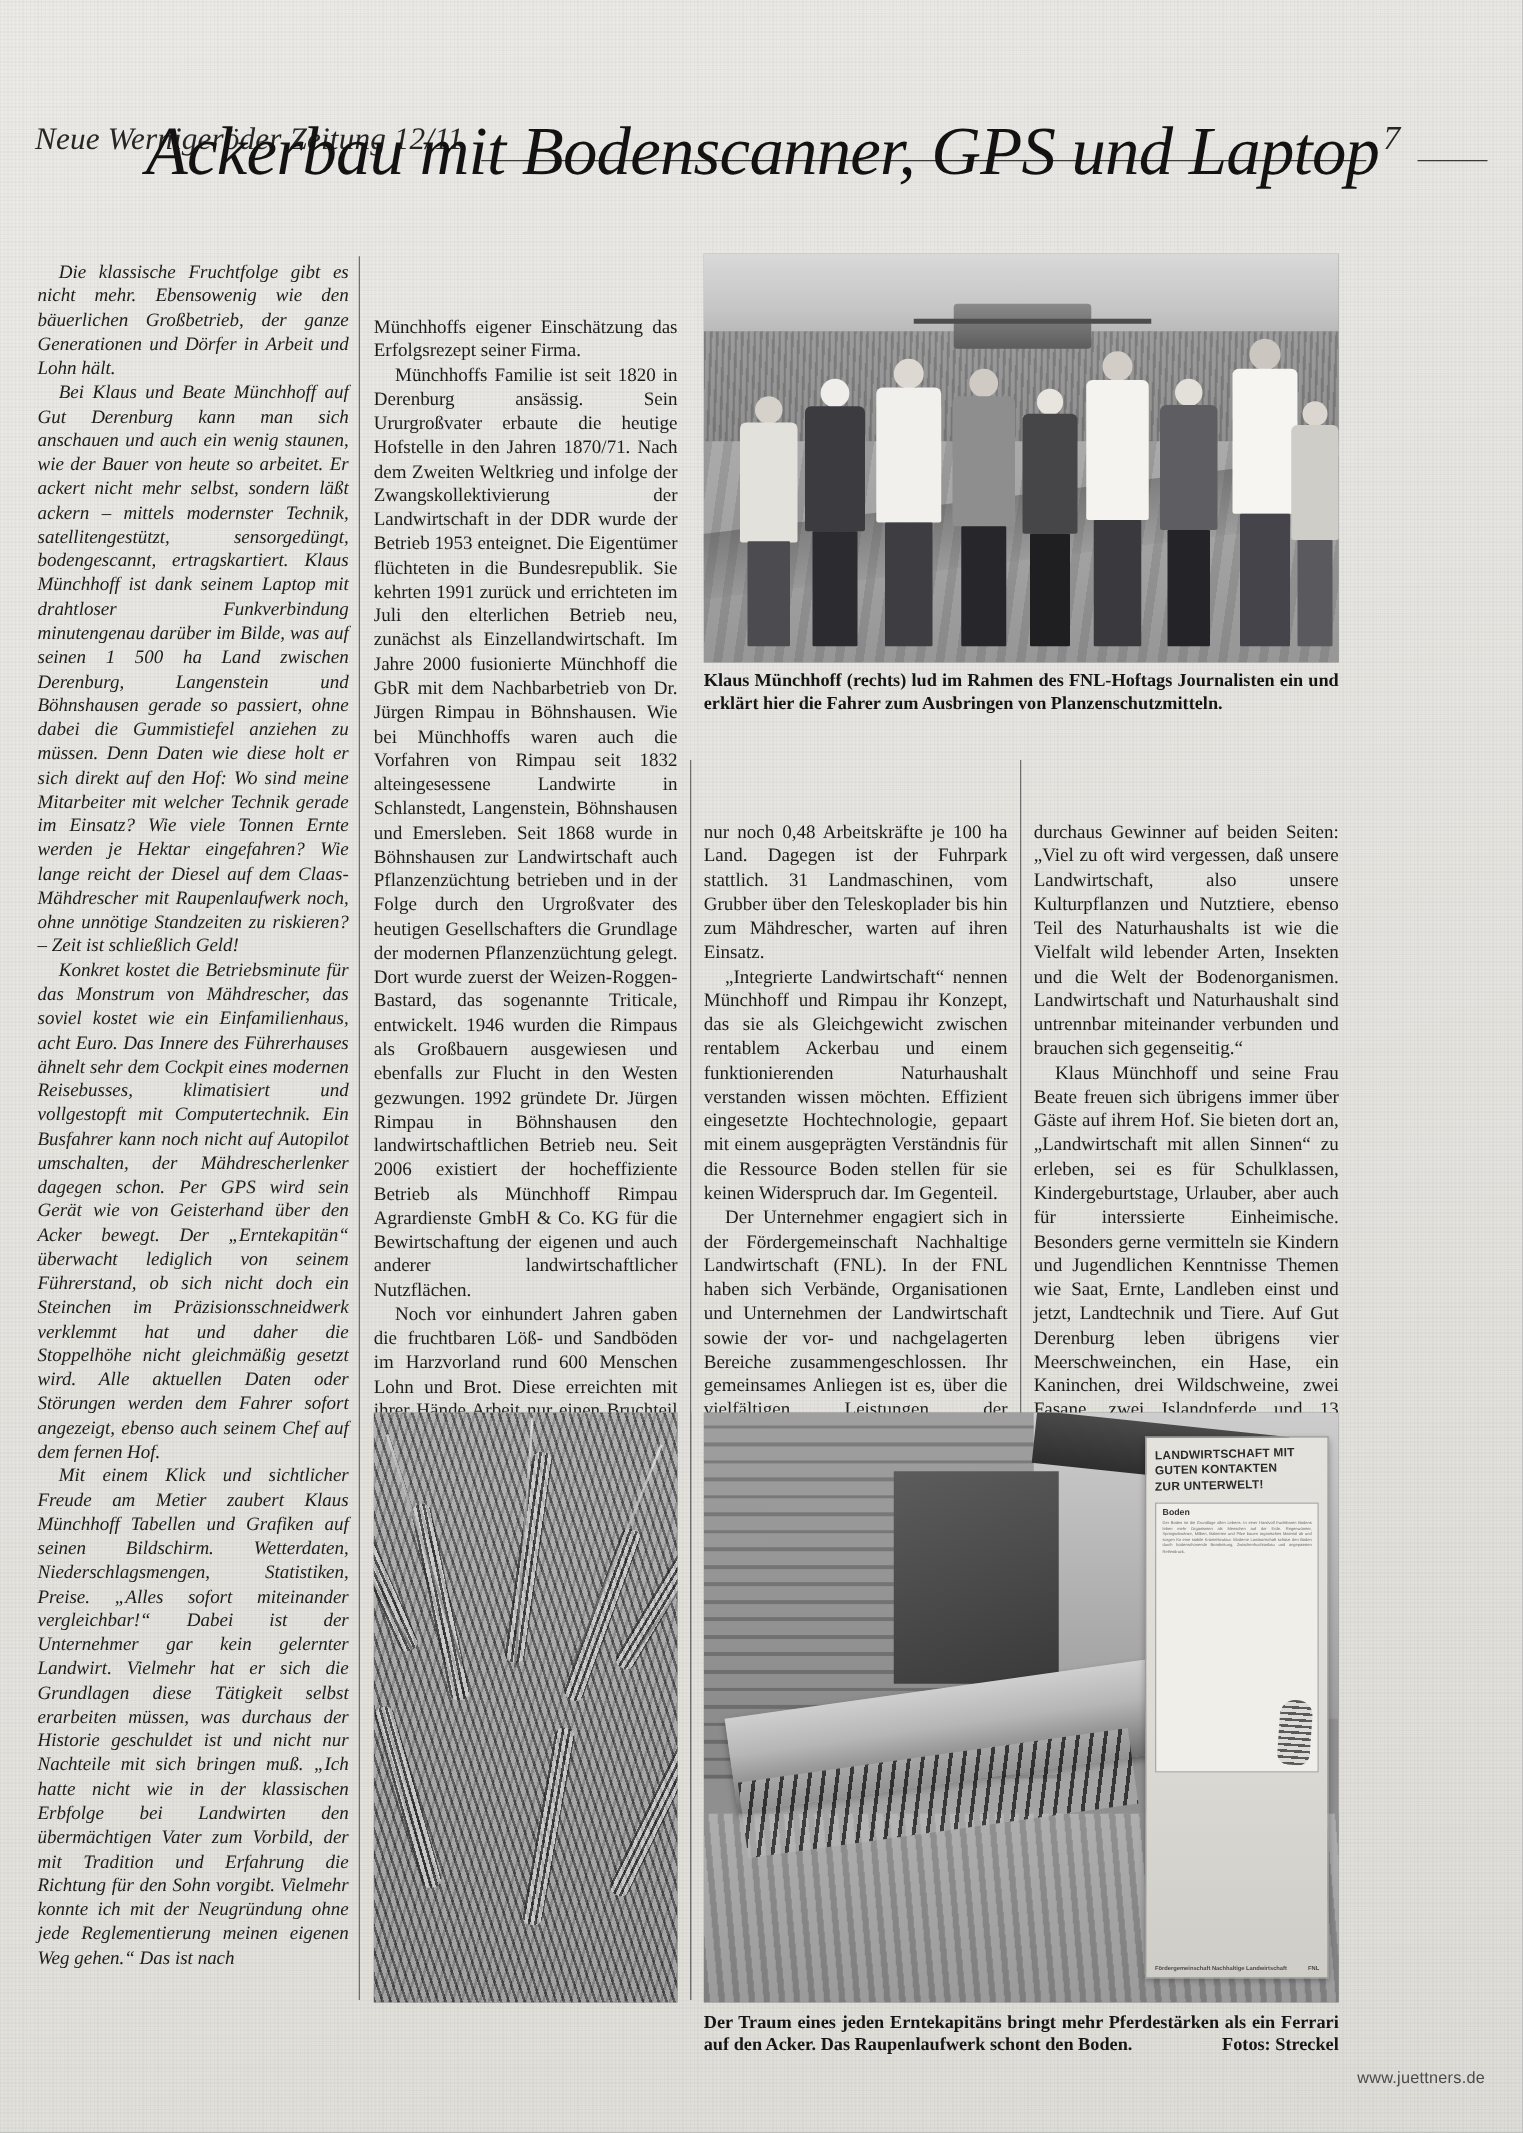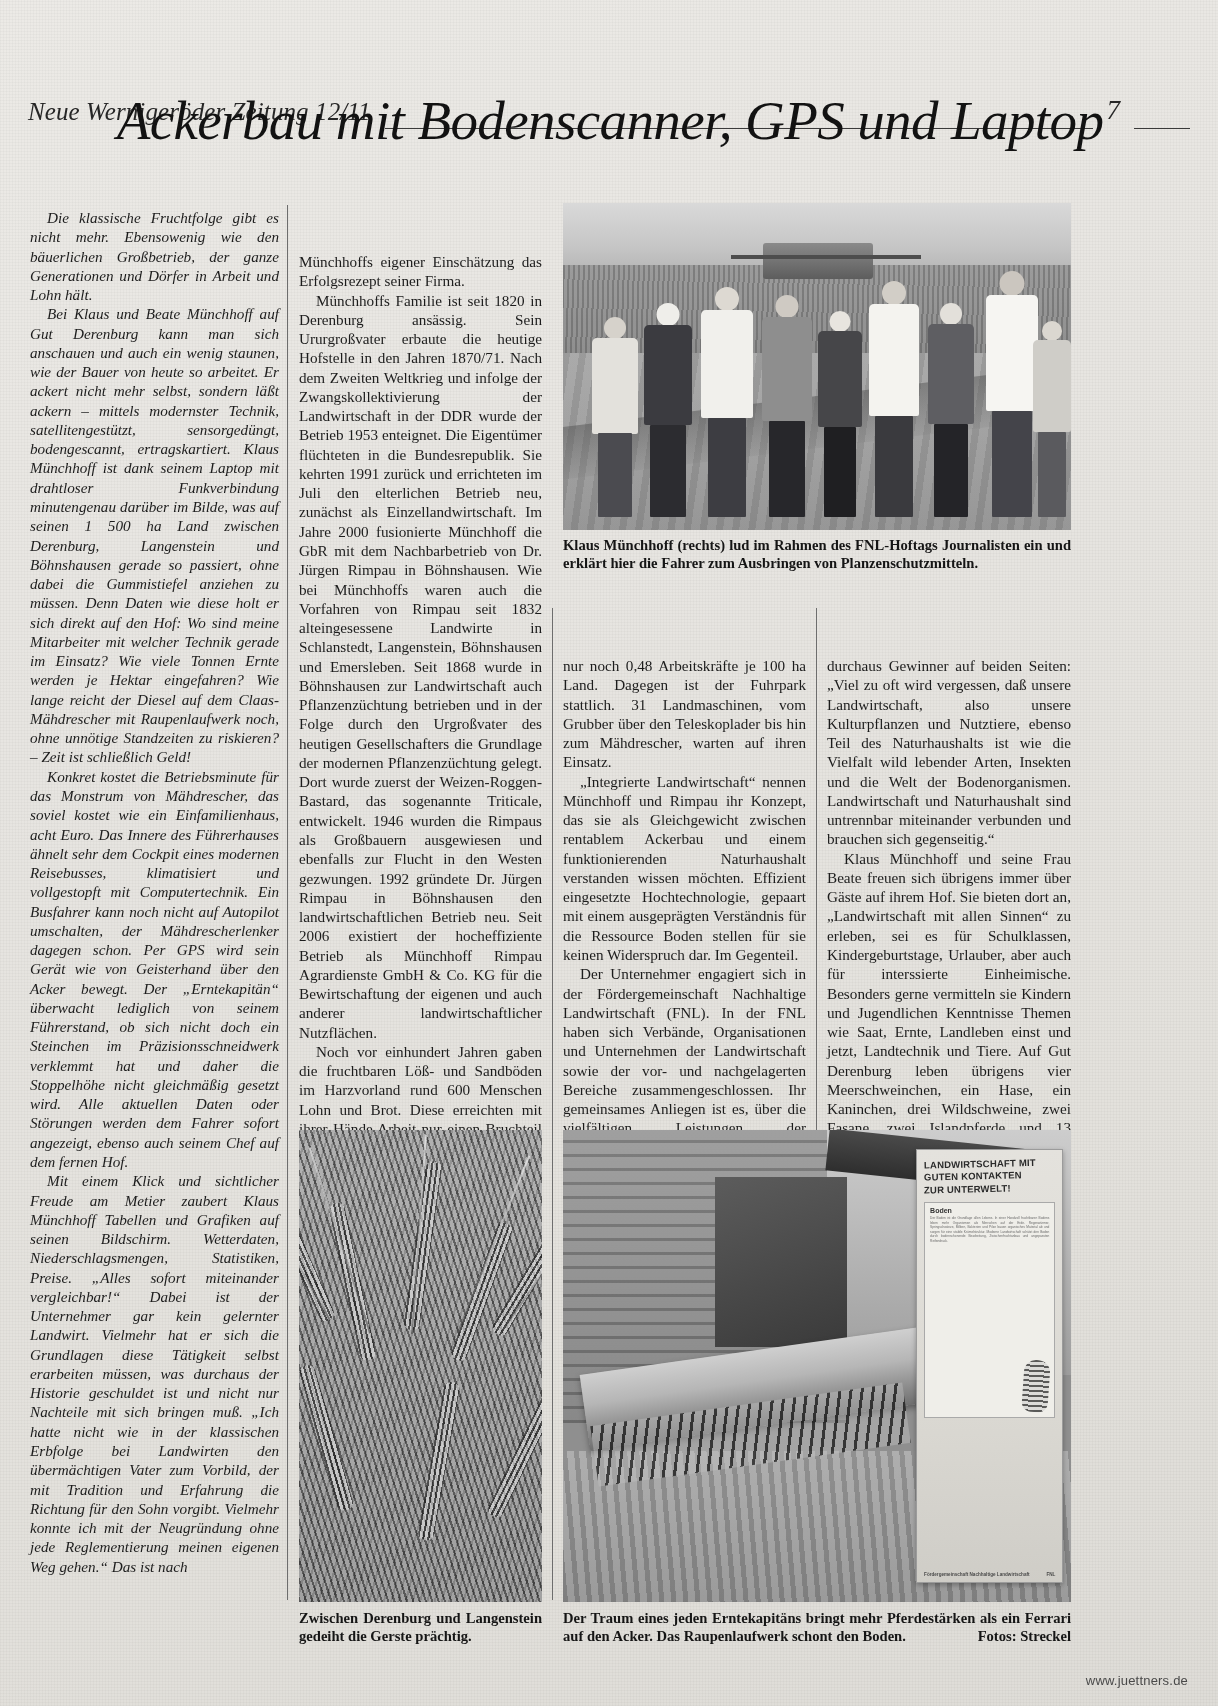--- a/index.html
+++ b/index.html
@@ -129,21 +129,21 @@
     line-height: 1.24;
     font-weight: bold;
     color: #151515;
     text-align: justify;
   }
   .caption .credit { font-weight: bold; }
 
   .footer-url {
     position: absolute;
     right: 30px;
-    bottom: 18px;
+    bottom: 37px;
     font-family: "Liberation Sans", "DejaVu Sans", sans-serif;
     font-size: 13px;
     color: #4a4a4a;
     letter-spacing: 0.2px;
   }
 
   
   .ph-sky {
     position: absolute; left: 0; top: 0; width: 100%; height: 22%;
     background: linear-gradient(180deg, #d9d9d9 0%, #c6c6c6 60%, #b4b4b4 100%);
@@ -414,23 +414,20 @@
     <div class="ear" style="left:40px;  top:230px; height:150px; transform:rotate(-16deg);"></div>
     <div class="ear" style="left:118px; top:250px; height:160px; transform:rotate(10deg);"></div>
     <div class="ear" style="left:186px; top:236px; height:150px; transform:rotate(26deg);"></div>
     <div class="awn" style="left:30px;  top:10px;  height:180px; transform:rotate(-30deg);"></div>
     <div class="awn" style="left:70px;  top:8px;   height:195px; transform:rotate(-18deg);"></div>
     <div class="awn" style="left:112px; top:4px;   height:200px; transform:rotate(4deg);"></div>
     <div class="awn" style="left:158px; top:12px;  height:190px; transform:rotate(22deg);"></div>
     <div class="awn" style="left:202px; top:16px;  height:185px; transform:rotate(35deg);"></div>
   </div>
 
-  <div class="caption" style="left:299px; top:1609px; width:243px;">
-    <span>Zwischen Derenburg und Langenstein gedeiht die Gerste prächtig.</span>
-  </div>
 
   <div class="photo" style="left:563px; top:1130px; width:508px; height:472px;">
     <div class="ph3-wall"></div>
     <div class="ph3-sky"></div>
     <div class="ph3-field"></div>
     <div class="ph3-arm"></div>
     <div class="ph3-cab"></div>
     <div class="ph3-header"></div>
     <div class="ph3-reel"></div>
 

